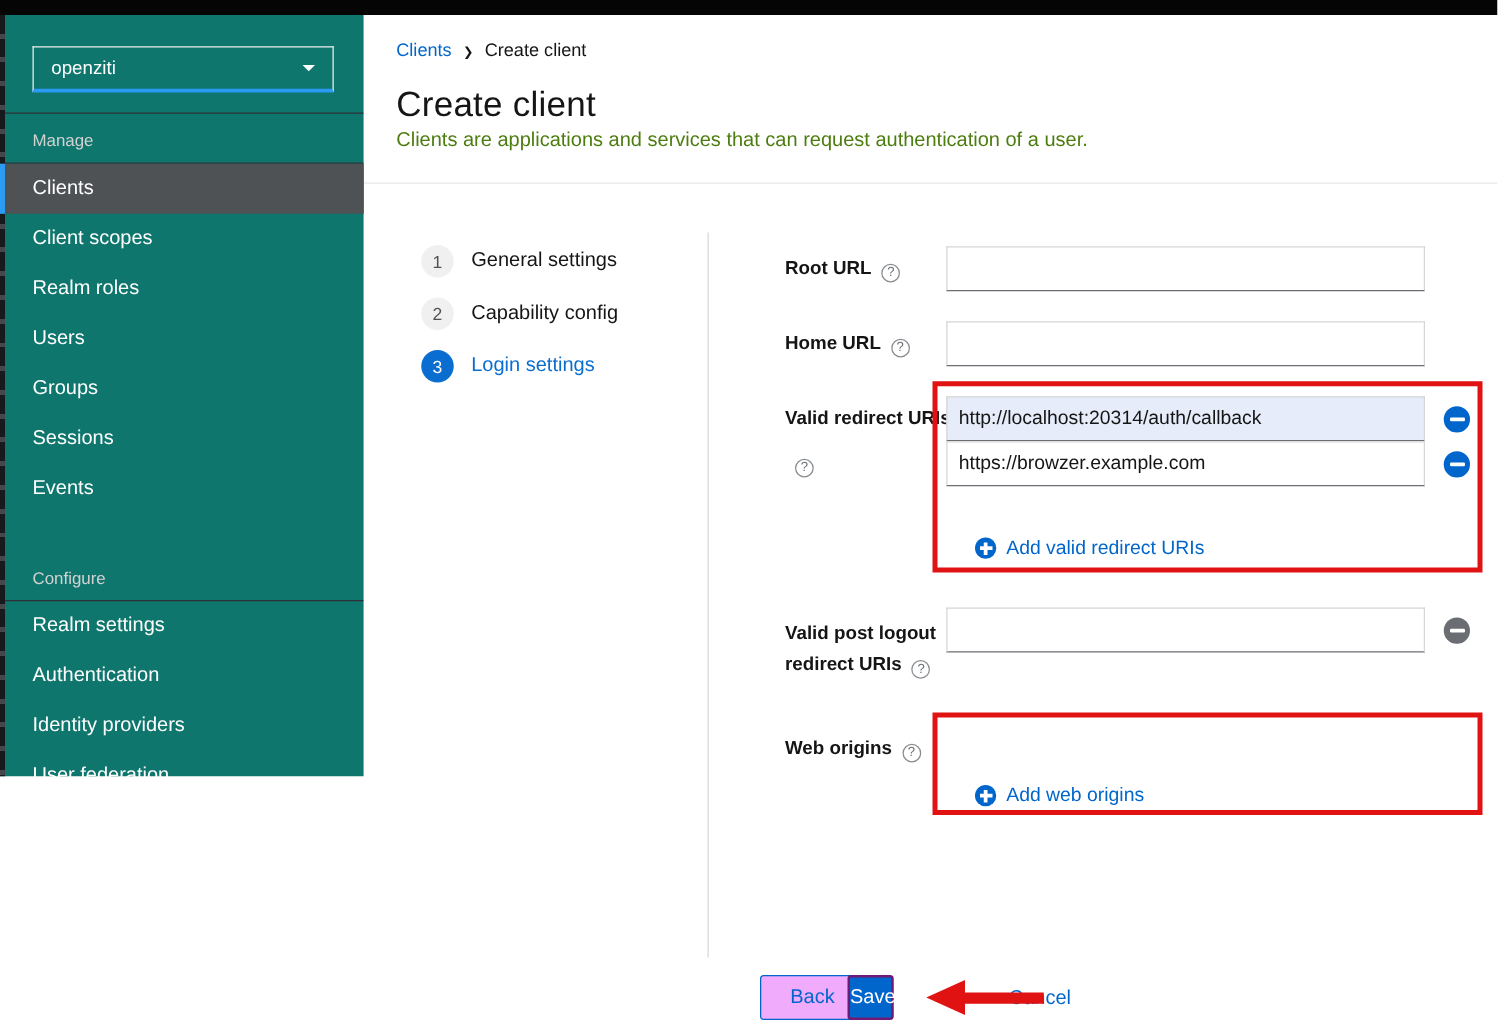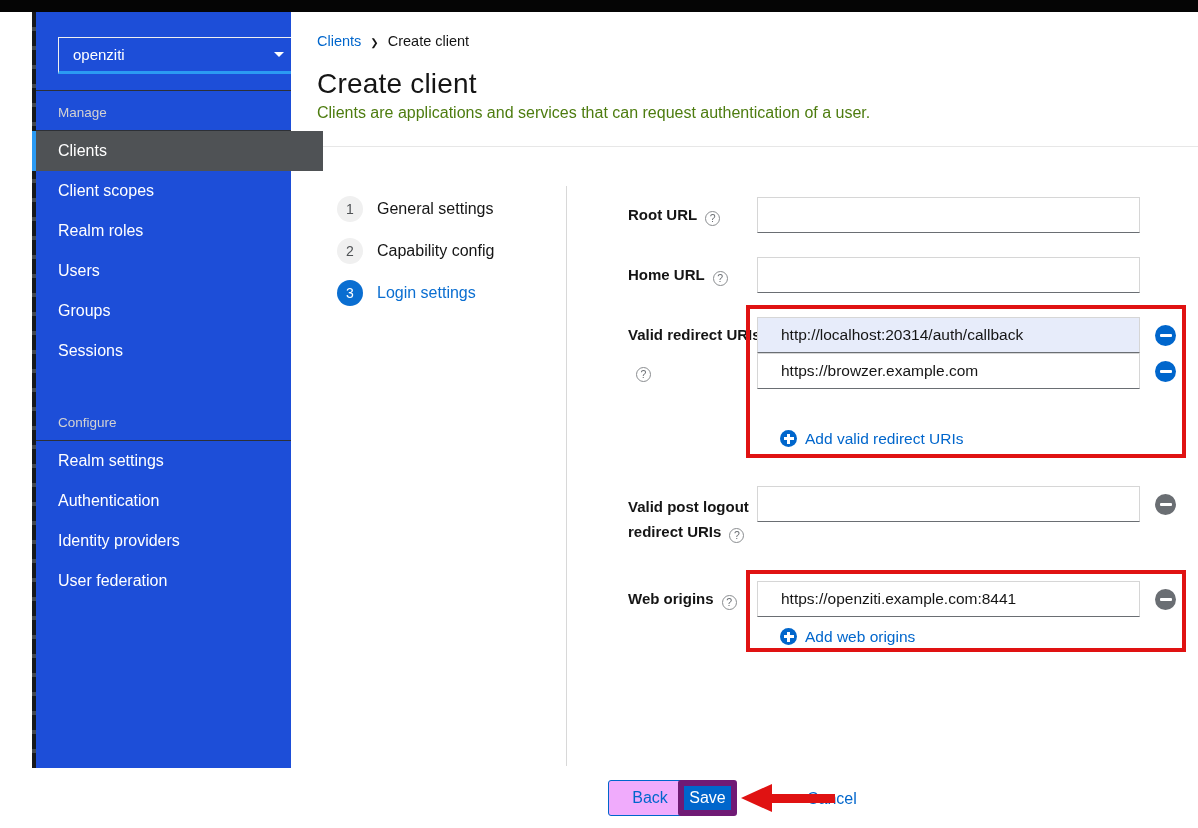--- a/index.html
+++ b/index.html
@@ -3,21 +3,21 @@
 <meta charset="utf-8">
 <style>
   * { box-sizing: border-box; margin: 0; padding: 0; }
   html,body { width:1198px; height:828px; }
   body {
     position: relative; overflow: hidden; background:#fff;
     font-family:"Liberation Sans","DejaVu Sans",sans-serif; color:#151515;
   }
   
   .topbar { position:absolute; left:0; top:0; width:1198px; height:12px; background:#050505; }
-  .sidebar { position:absolute; left:0; top:12px; width:291px; height:756px; background:#1d4ed8;margin-left:32px; }
+  .sidebar { position:absolute; left:0; top:12px; width:291px; height:609px; background:#0f766e; }
   .scroll-strip { position:absolute; left:0; top:0; width:4px; height:100%;
     background: repeating-linear-gradient(to bottom,#17191c 0 15px,#44484d 15px 19px); z-index:1; }
   .realm-select { margin:25px 24px 0 26px; height:37px; border:1px solid #f0f0f0;
     border-bottom:3px solid #2b9af3; display:flex; align-items:center; justify-content:space-between;
     padding:0 14px; color:#fff; font-size:15px; cursor:pointer; }
   .caret { width:0; height:0; border-left:5px solid transparent; border-right:5px solid transparent;
     border-top:5px solid #fff; }
   .side-divider { height:1px; background:#2d3036; }
   .sec-label { padding:14px 0 10px 26px; color:#d2d2d2; font-size:13.5px; }
   ul.nav { list-style:none; }
@@ -46,21 +46,21 @@
   
   .f-label { position:absolute; left:301px; width:152px; font-size:15px; font-weight:700;
     line-height:36px; color:#151515;margin-left:36px; }
   .f-label.two-line { line-height:25px; }
   .help-icon { display:inline-block; width:15px; height:15px; border:1px solid #8a8d90; border-radius:50%;
     color:#6a6e73; font-size:10.5px; line-height:13px; text-align:center; font-weight:400;
     margin-left:8px; vertical-align:-2px; cursor:pointer; }
   .help-icon::before { content:"?"; }
   .input-row { position:absolute; left:466px; display:flex; align-items:center; }
   .field-input { width:383px; height:36px; border:1px solid #d6d6d6; border-bottom-color:#6a6e73;
-    background:#fff; padding:0 23px; font-size:15.5px; color:#151515;
+    background:#fff; padding:0 9px; font-size:15.5px; color:#151515;
     font-family:"Liberation Sans","DejaVu Sans",sans-serif; }
   .field-input.autofill { background:#e7ecfa; }
   .icon-btn { background:none; border:none; margin-left:15px; cursor:pointer; line-height:0; }
   .minus-circle { display:inline-block; position:relative; width:21px; height:21px; border-radius:50%; background:#0066cc; }
   .minus-circle::before { content:""; position:absolute; left:4.5px; right:4.5px; top:9px; height:3px; background:#fff; border-radius:1px; }
   .icon-btn.disabled .minus-circle { background:#6a6e73; }
   .add-link { position:absolute; left:489px; display:flex; gap:8px;
     color:#0066cc; font-size:15.5px; text-decoration:none; cursor:pointer; }
   .plus-circle { display:inline-block; position:relative; width:17px; height:17px; border-radius:50%; background:#0066cc; flex:none; }
   .plus-circle::before { content:""; position:absolute; left:3.5px; right:3.5px; top:7.25px; height:2.5px; background:#fff; }
@@ -68,21 +68,21 @@
   
   .anno-box { position:absolute; border:4px solid #e01212; pointer-events:none; z-index:5; }
   .anno-arrow { position:absolute; left:450px; top:772px; display:flex; align-items:center; z-index:6; pointer-events:none; }
   .arrow-head { width:0; height:0; border-top:14px solid transparent; border-bottom:14px solid transparent;
     border-right:31px solid #e01212; }
   .arrow-shaft { width:64px; height:9px; background:#e01212; margin-left:-1px; }
   
   .btn { position:absolute; height:36px; border-radius:3px; font-size:16px; cursor:pointer;
     font-family:"Liberation Sans","DejaVu Sans",sans-serif; }
   .btn-secondary { left:317px; top:768px; width:84px; background:#f0abfc; border:1px solid #0066cc; color:#0066cc; }
-  .btn-primary { left:387px; top:768px; width:59px; background:#0066cc; border:6px solid #701a75; color:#fff; }
+  .btn-primary { left:387px; top:768px; width:37px; background:#0066cc; border:2px solid #701a75; color:#fff; }
   .cancel-link { position:absolute; left:516px; top:778px; color:#0066cc; font-size:16px; text-decoration:none; cursor:pointer; }
 </style>
 </head>
 <body>
 
 <div class="topbar"></div>
 
 <aside class="sidebar">
   <div class="scroll-strip"></div>
   <div class="realm-select">
@@ -92,20 +92,21 @@
   <div class="side-divider" style="margin-top:16px"></div>
   <div class="sec-label">Manage</div>
   <div class="side-divider"></div>
   <ul class="nav">
     <li class="selected">Clients</li>
     <li>Client scopes</li>
     <li>Realm roles</li>
     <li>Users</li>
     <li>Groups</li>
     <li>Sessions</li>
+    <li>Events</li>
   </ul>
   <div class="gap"></div>
   <div class="sec-label">Configure</div>
   <div class="side-divider"></div>
   <ul class="nav">
     <li>Realm settings</li>
     <li>Authentication</li>
     <li>Identity providers</li>
     <li>User federation</li>
   </ul>
@@ -175,24 +176,20 @@
     <span>Valid post logout redirect URIs</span><span class="help-icon"></span>
   </div>
   <div class="input-row" style="top:474px">
     <input class="field-input" value="" style="">
     <button class="icon-btn disabled"><span class="minus-circle"></span></button>
   </div>
 
   <div class="f-label" style="top:569px">
     <span>Web origins</span><span class="help-icon"></span>
   </div>
-  <div class="input-row" style="top:569px">
-    <input class="field-input" value="https://openziti.example.com:8441" style="">
-    <button class="icon-btn disabled"><span class="minus-circle"></span></button>
-  </div>
   <a class="add-link" style="top:616px">
     <span class="plus-circle"></span>
     <span>Add web origins</span>
   </a>
   <div class="anno-box" style="left:455px;top:558px;width:440px;height:82px"></div>
 
   <button class="btn btn-secondary">Back</button>
   <button class="btn btn-primary">Save</button>
   <a class="cancel-link">Cancel</a>
   <div class="anno-arrow">

